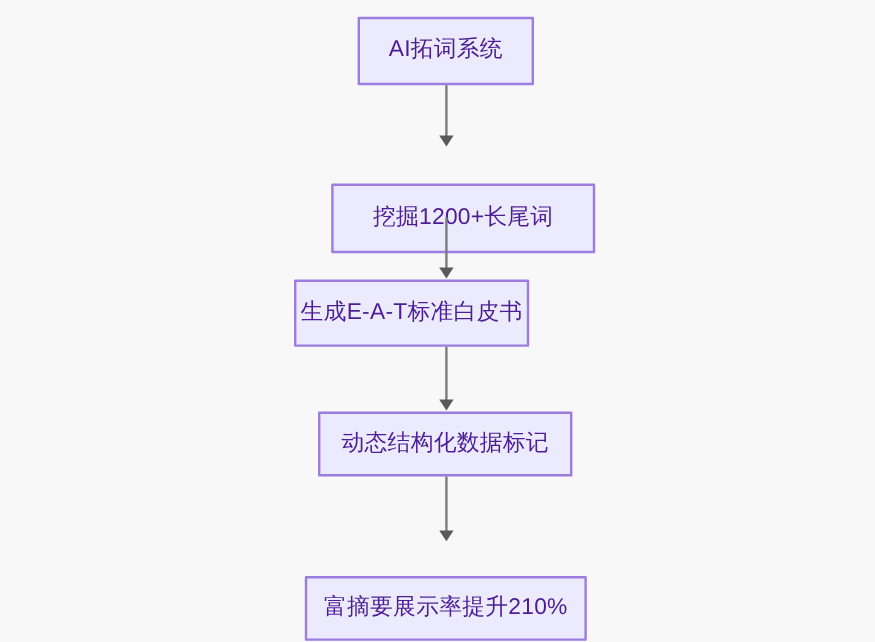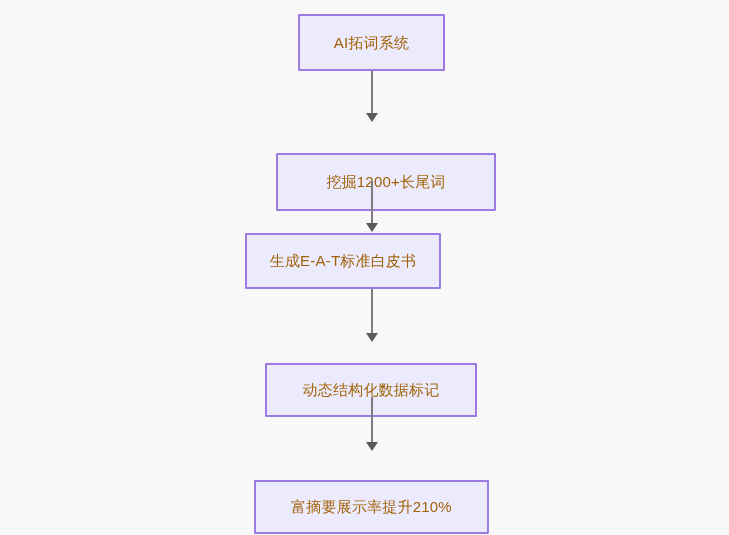--- a/index.html
+++ b/index.html
@@ -25,33 +25,33 @@
     box-sizing: border-box;
     background: #ecebfd;
     border: 2px solid #9c7ce0;
     display: flex;
     align-items: center;
     justify-content: center;
     border-radius: 1px;
   }
 
   .node-label {
-    color: #a16207;
-    font-size: 15px;
+    color: #4c1d95;
+    font-size: 19px;
     line-height: 1.2;
     letter-spacing: 0.2px;
     white-space: nowrap;
     text-align: center;
   }
 
   
   .node-1 { left: 298px; top: 14px;  width: 147px; height: 57px; }
   .node-2 { left: 276px; top: 123px; width: 220px; height: 58px; margin-top: 30px; }
   .node-3 { left: 245px; top: 233px; width: 196px; height: 56px; }
-  .node-4 { left: 265px; top: 343px; width: 212px; height: 54px; margin-top: 20px; }
+  .node-4 { left: 265px; top: 343px; width: 212px; height: 54px; }
   .node-5 { left: 254px; top: 452px; width: 235px; height: 54px; margin-top: 28px; }
 
   
   .edge {
     position: absolute;
     left: 371px;
     width: 2px;
     background: #7d7d7d;
   }
   .edge-1 { top: 71px;  height: 44px; }

